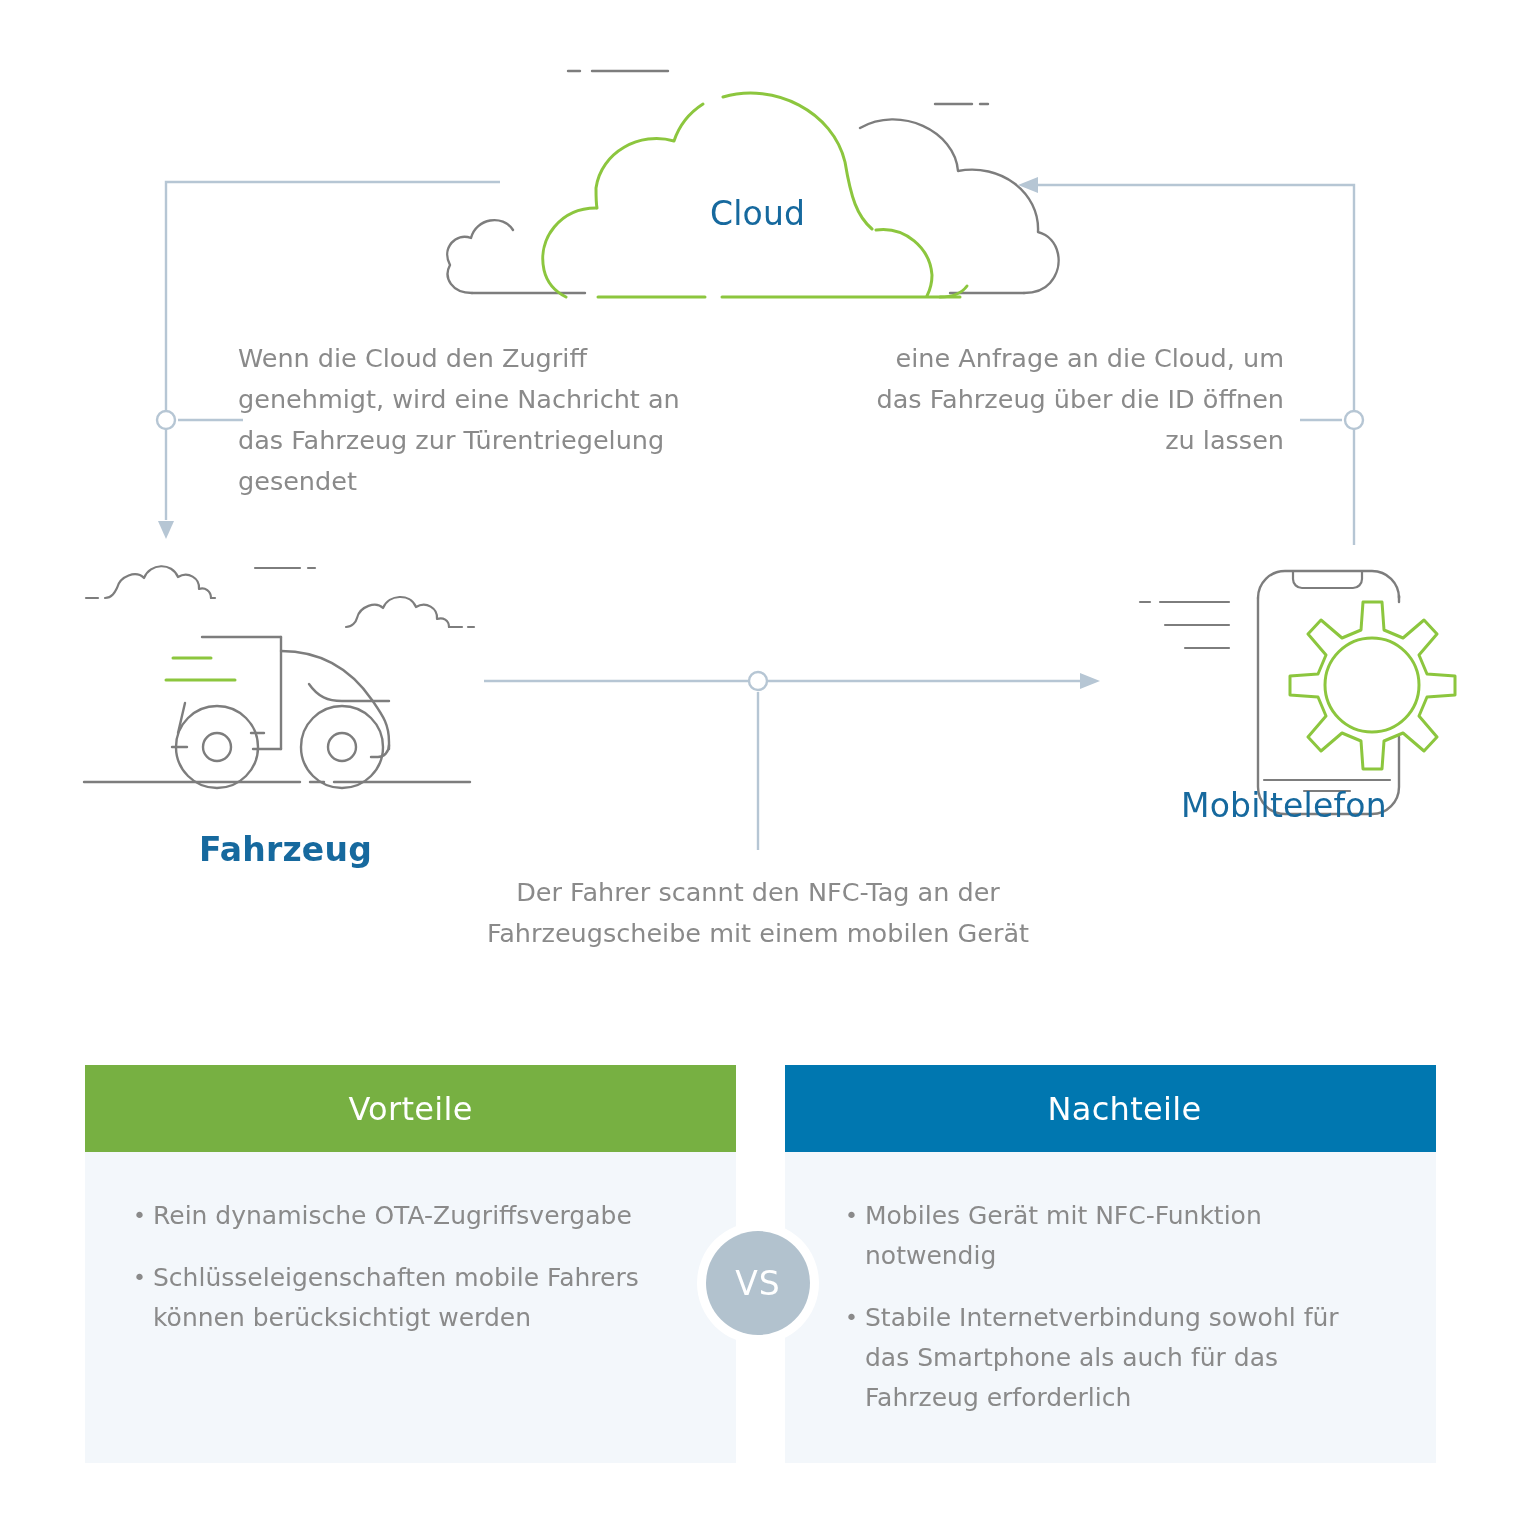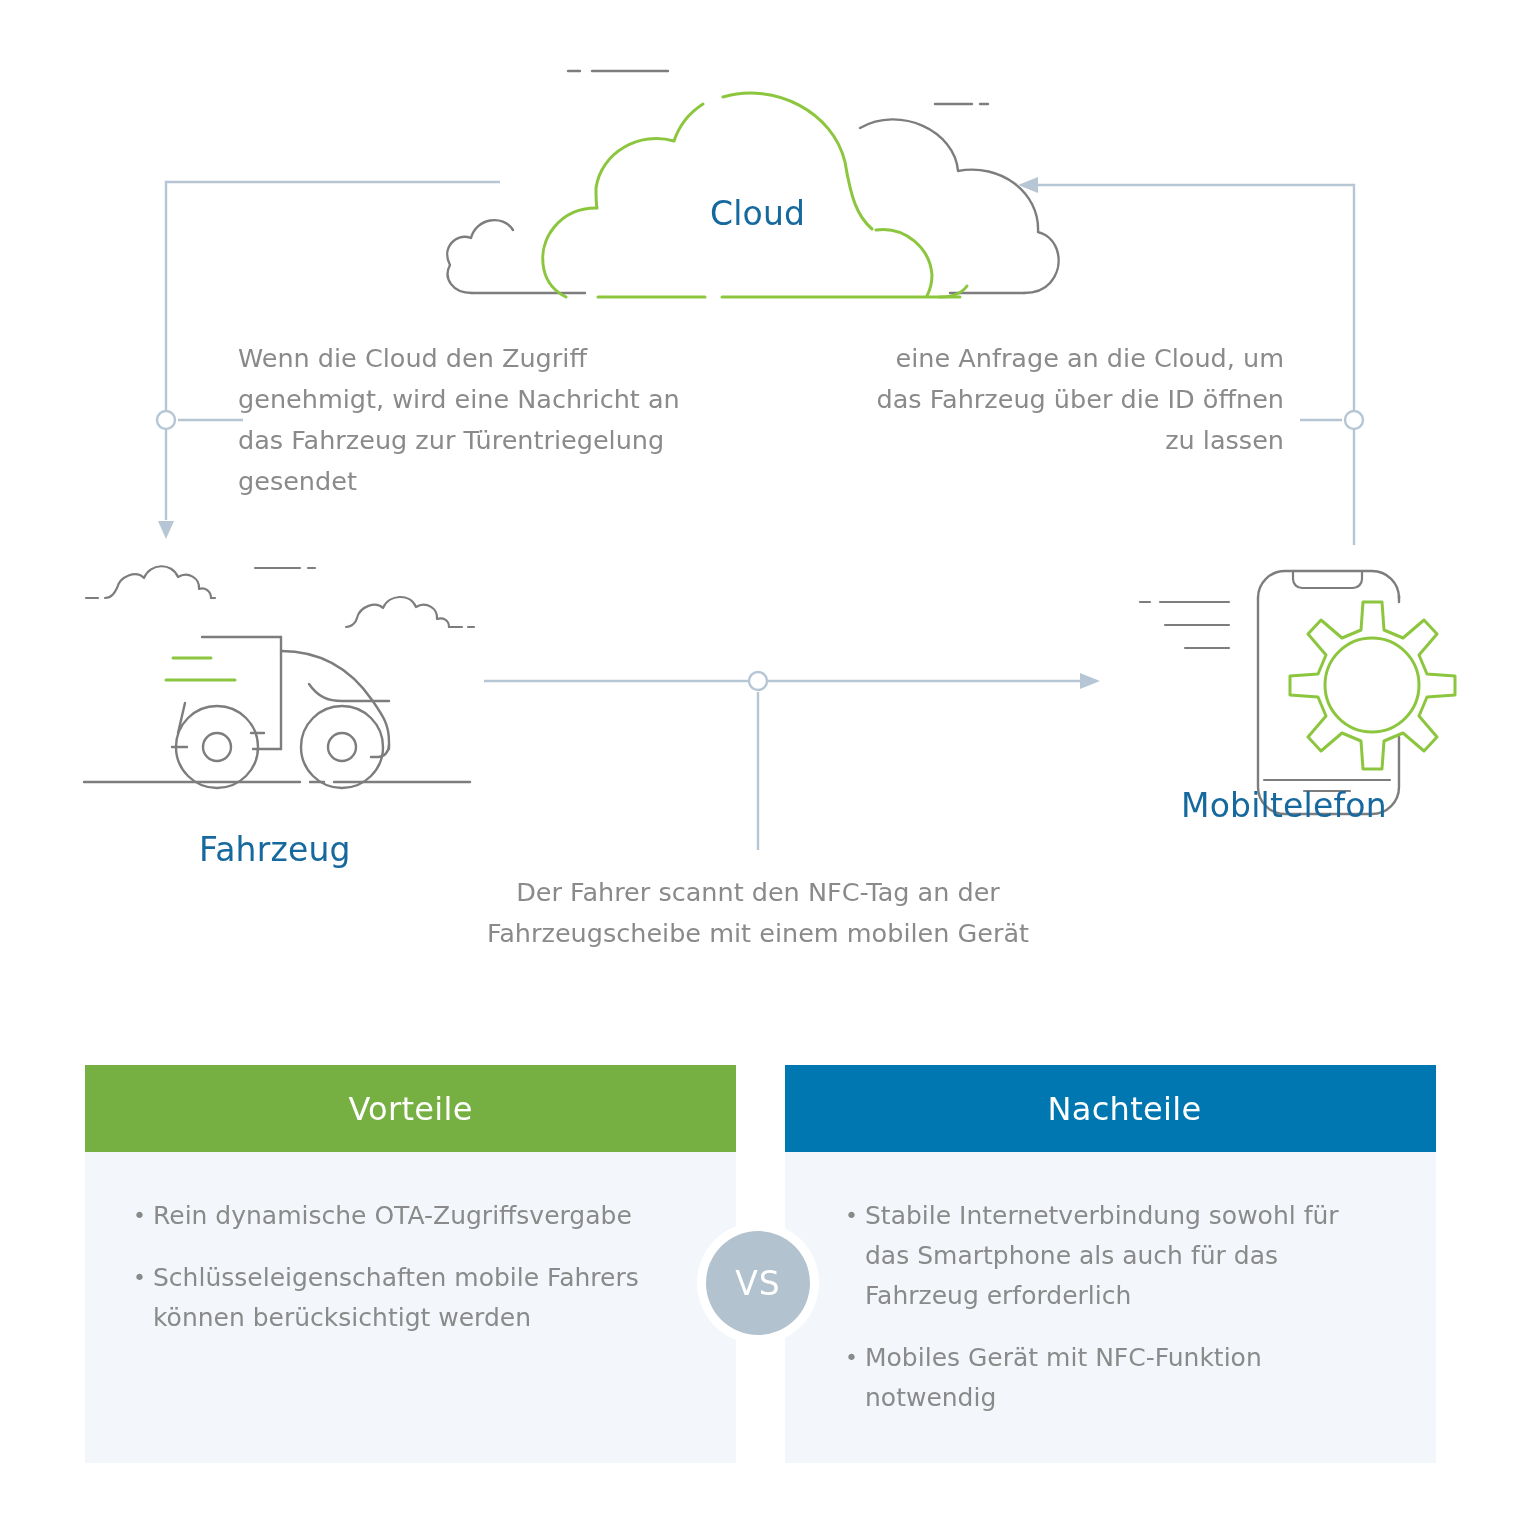--- a/index.html
+++ b/index.html
@@ -270,21 +270,21 @@
       <path d="M768 681 L1080 681"></path>
       <path d="M758 692 L758 850"></path>
       <circle cx="758" cy="681" r="9" fill="#ffffff"></circle>
       <polygon points="1080,673 1080,689 1100,681" fill="#b6c6d4" stroke="none"></polygon>
     </g>
   </g>
 </svg>
 
 <div class="abs node-label" style="left:710px; top:194px;">Cloud</div>
 
-<div class="abs node-label" style="left:199px; top:830px;">Fahrzeug</div>
+<div class="abs node-label" style="left:199px; top:830px;font-weight:bold;">Fahrzeug</div>
 
 <div class="abs node-label" style="left:1181px; top:786px;">Mobiltelefon</div>
 
 <div class="abs desc left" style="left:238px; top:338px; width:460px;">
   <div>Wenn die Cloud den Zugriff</div>
   <div>genehmigt, wird eine Nachricht an</div>
   <div>das Fahrzeug zur Türentriegelung</div>
   <div>gesendet</div>
 </div>
 
@@ -306,22 +306,22 @@
       <li>Rein dynamische OTA-Zugriffsvergabe</li>
       <li>Schlüsseleigenschaften mobile Fahrers können berücksichtigt werden</li>
     </ul>
   </div>
 </div>
 
 <div class="panel panel-right">
   <div class="panel-header">Nachteile</div>
   <div class="panel-body">
     <ul class="bullets">
+      <li>Mobiles Gerät mit NFC-Funktion notwendig</li>
       <li>Stabile Internetverbindung sowohl für das Smartphone als auch für das Fahrzeug erforderlich</li>
-      <li>Mobiles Gerät mit NFC-Funktion notwendig</li>
     </ul>
   </div>
 </div>
 
 <div class="vs-wrap">
   <div class="vs-ring"></div>
   <div class="vs-circle">VS</div>
 </div>
 
 </body></html>

